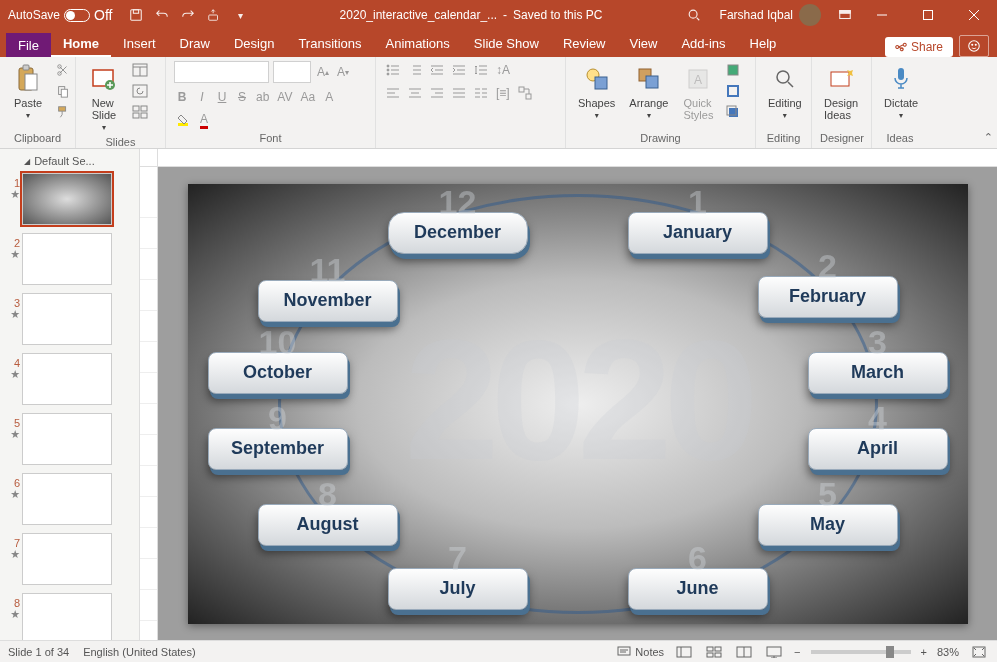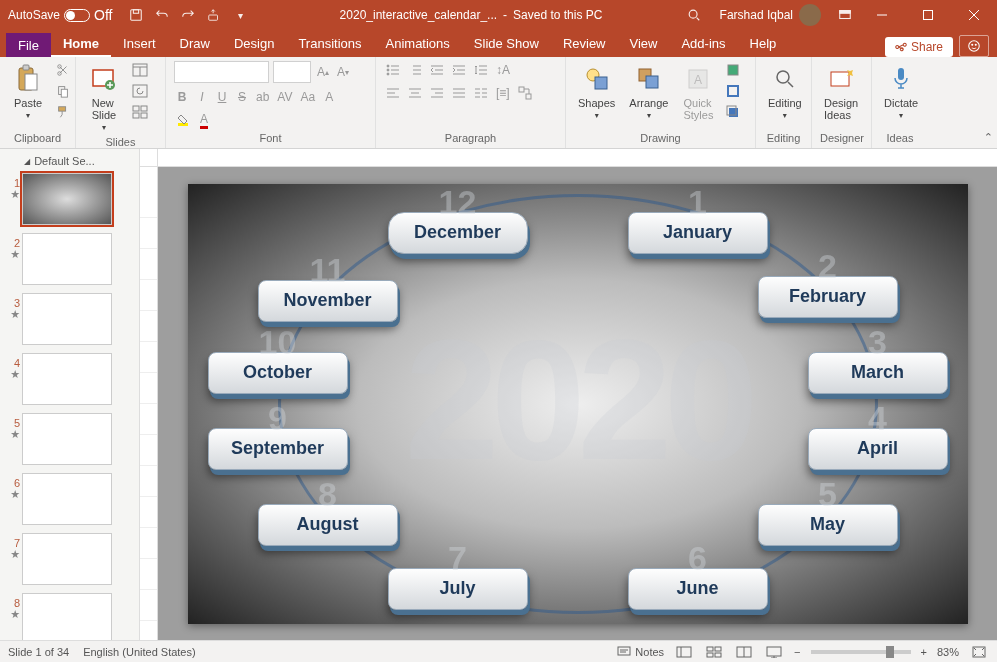--- a/index.html
+++ b/index.html
@@ -392,21 +392,20 @@
         <span class="sm-btn">
               <svg width="14" height="14" fill="none" stroke="#999">
                 <rect x="1" y="1" width="5" height="5"></rect>
                 <rect x="8" y="8" width="5" height="5"></rect>
                 <path d="M6 3h5v5"></path>
               </svg>
             </span>
       </div>
     </div>
       </div>
-    <div class="group-label">Paragraph</div>
   </div>
 
   <div class="group" style="width:190px">
     <div class="group-body">
       <div class="big-btn">
         <span class="bicon">
             <svg width="26" height="26" viewBox="0 0 26 26">
               <circle cx="9" cy="9" r="6" fill="#ffe08a" stroke="#b89030"></circle>
               <rect x="11" y="11" width="12" height="12" fill="#7aa0d4" stroke="#3a6090"></rect>
             </svg>

